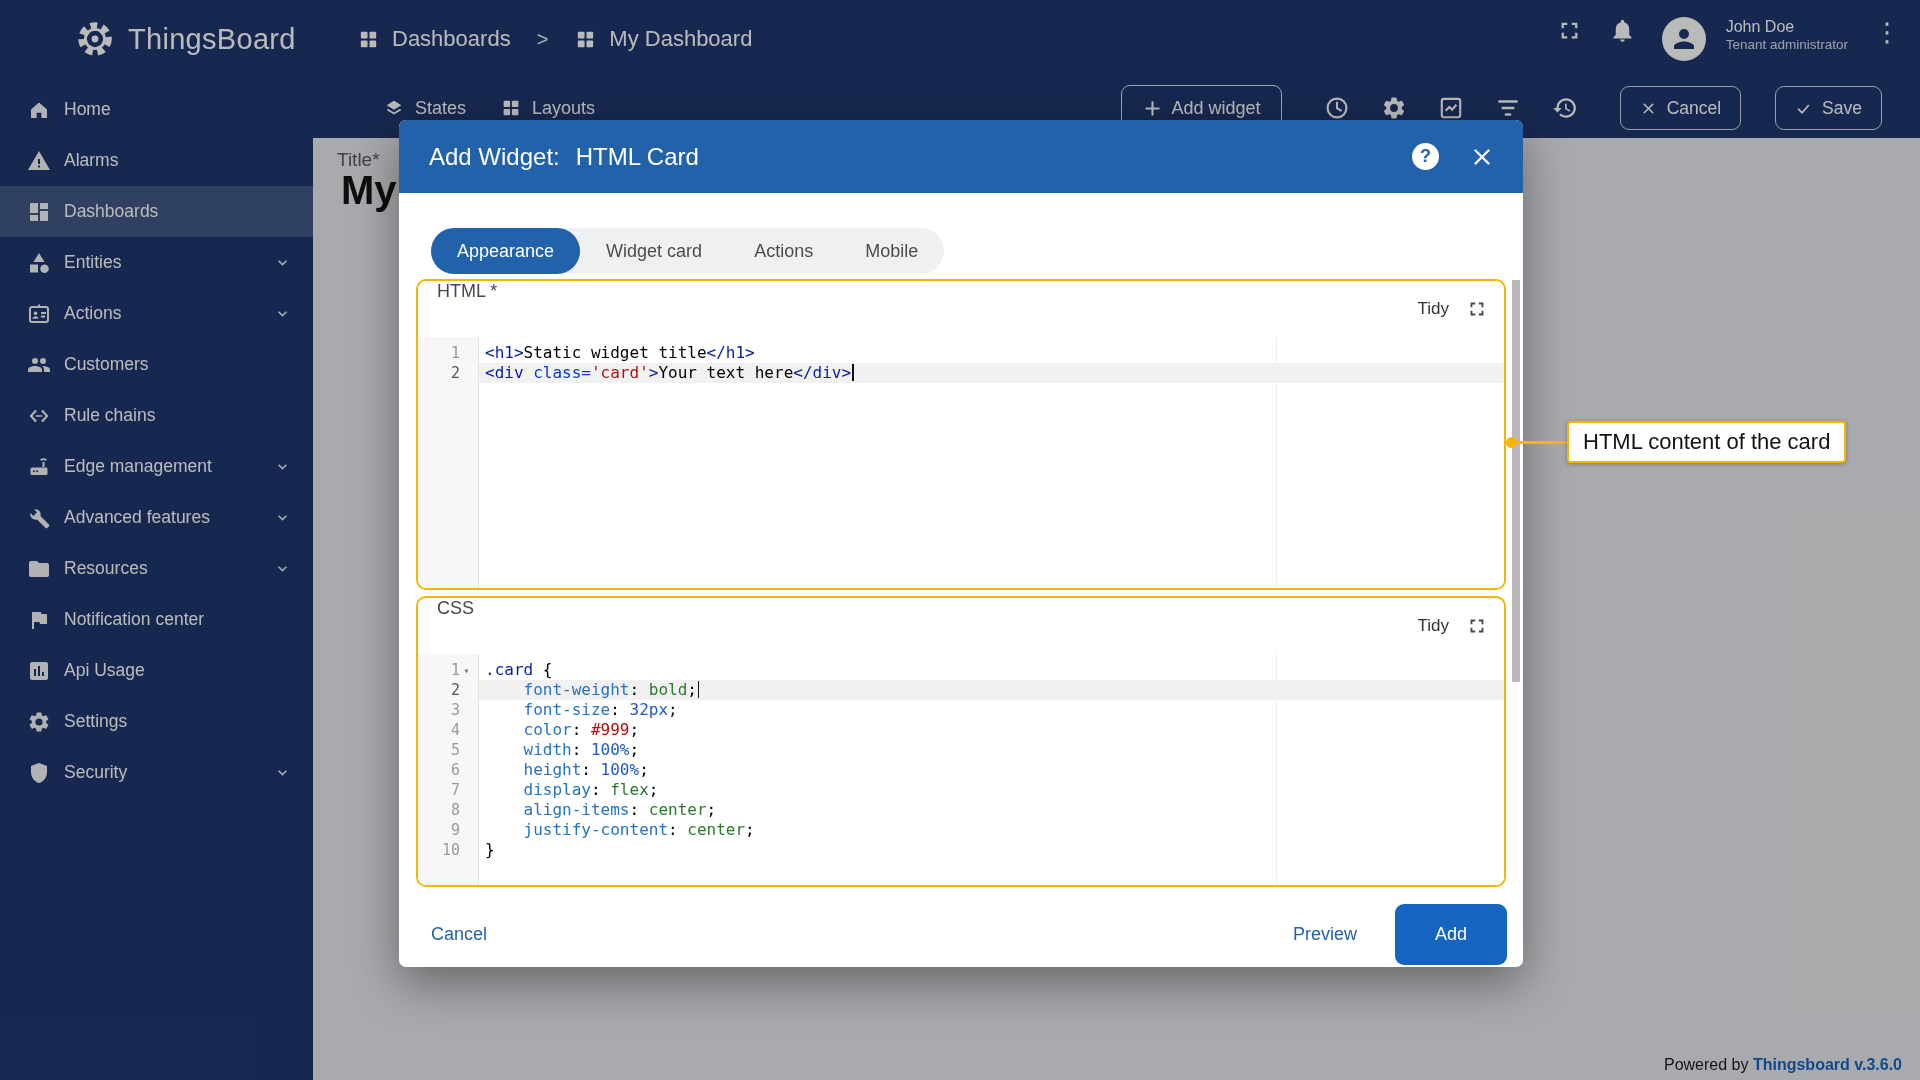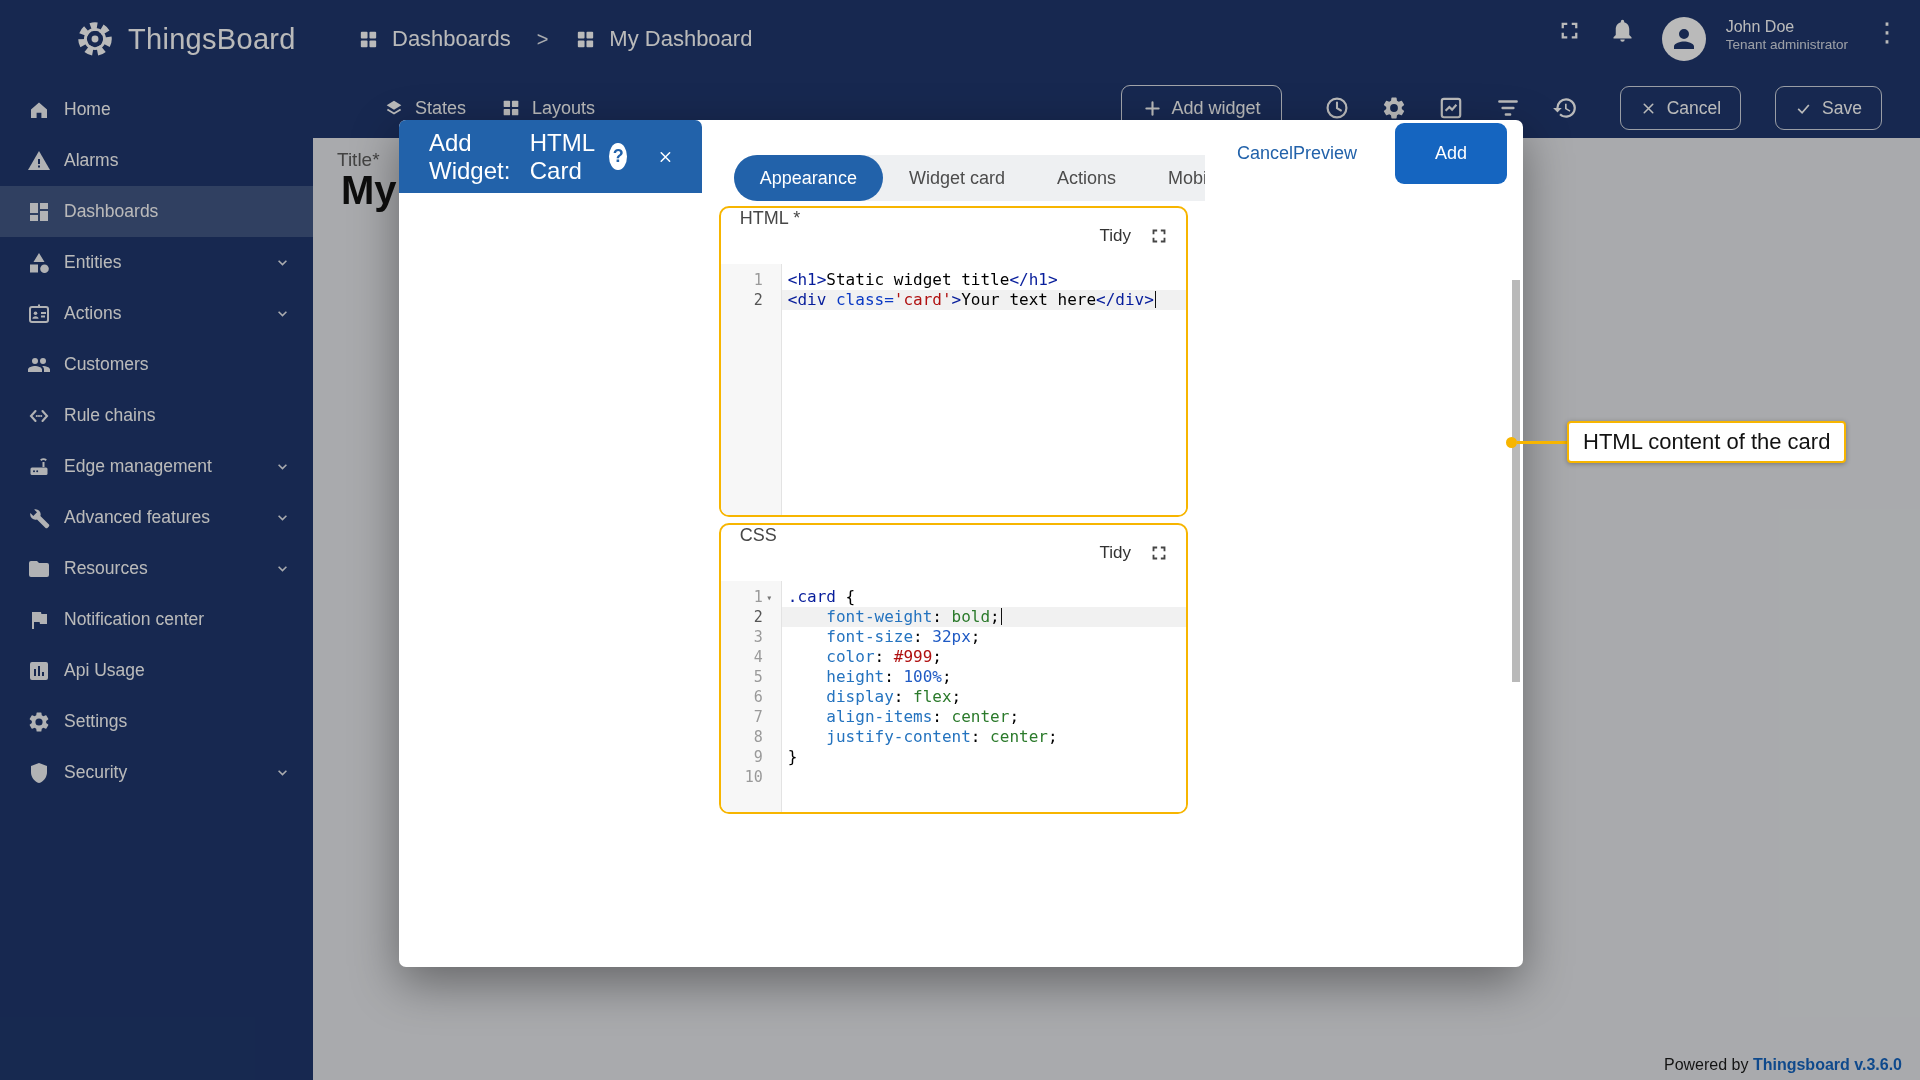--- a/index.html
+++ b/index.html
@@ -57,21 +57,21 @@
   .title-label{position:absolute;left:24px;top:11px;font-size:19px;color:#5c5c5c}
   .page-heading{position:absolute;left:28px;top:30px;font-size:40px;font-weight:700;color:#141414}
   .powered{position:absolute;right:18px;bottom:6px;font-size:16px;color:#1c1c1c}
   .powered .brand{color:#1565c0;font-weight:700;cursor:pointer}
 
   
   .backdrop{position:absolute;inset:0;background:rgba(0,0,0,.27);z-index:5}
 
   
   .modal{position:absolute;left:399px;top:120px;width:1124px;height:847px;background:#fff;border-radius:7px;
-         box-shadow:0 16px 48px rgba(0,0,0,.4);z-index:10;display:flex;flex-direction:row}
+         box-shadow:0 16px 48px rgba(0,0,0,.4);z-index:10;display:flex;flex-direction:column}
   .modal-header{height:73px;flex:0 0 73px;background:var(--primary);border-radius:7px 7px 0 0;display:flex;align-items:center;padding:0 28px 0 30px;color:#fff}
   .modal-title{font-size:24px;font-weight:500}
   .widget-name{font-size:24px;font-weight:500;margin-left:16px}
   .help-btn{margin-left:auto;width:27px;height:27px;border-radius:50%;background:#fff;color:var(--primary);
             display:flex;align-items:center;justify-content:center;font-size:18px;font-weight:700;cursor:pointer}
   .close-btn{margin-left:30px;width:26px;height:26px;color:#fff;cursor:pointer}
 
   .modal-body{flex:1;padding:0 17px;position:relative;overflow:hidden}
   .tabs{display:inline-flex;background:#eef0f2;border-radius:26px;margin:35px 0 0 15px}
   .tab{height:46px;padding:0 26px;display:flex;align-items:center;font-size:18px;color:#4c4c4c;border-radius:26px;cursor:pointer;white-space:nowrap}
@@ -552,20 +552,21 @@
                 <span class="num">10</span>
                 <span class="fold"></span>
               </div>
             </div>
           <div class="code">
             <div class="ruler"></div>
           <div class="cline"><span class="tk-sel">.card</span><span class="tk-pun"> {</span></div>
               <div class="cline act"><span class="tk-pun">    </span><span class="tk-prop">font-weight</span><span class="tk-pun">: </span><span class="tk-atom">bold</span><span class="tk-pun">;</span><span class="caret"></span></div>
               <div class="cline"><span class="tk-pun">    </span><span class="tk-prop">font-size</span><span class="tk-pun">: </span><span class="tk-num">32px</span><span class="tk-pun">;</span></div>
               <div class="cline"><span class="tk-pun">    </span><span class="tk-prop">color</span><span class="tk-pun">: </span><span class="tk-hex">#999</span><span class="tk-pun">;</span></div>
+              <div class="cline"><span class="tk-pun">    </span><span class="tk-prop">width</span><span class="tk-pun">: </span><span class="tk-num">100%</span><span class="tk-pun">;</span></div>
               <div class="cline"><span class="tk-pun">    </span><span class="tk-prop">height</span><span class="tk-pun">: </span><span class="tk-num">100%</span><span class="tk-pun">;</span></div>
               <div class="cline"><span class="tk-pun">    </span><span class="tk-prop">display</span><span class="tk-pun">: </span><span class="tk-atom">flex</span><span class="tk-pun">;</span></div>
               <div class="cline"><span class="tk-pun">    </span><span class="tk-prop">align-items</span><span class="tk-pun">: </span><span class="tk-atom">center</span><span class="tk-pun">;</span></div>
               <div class="cline"><span class="tk-pun">    </span><span class="tk-prop">justify-content</span><span class="tk-pun">: </span><span class="tk-atom">center</span><span class="tk-pun">;</span></div>
               <div class="cline"><span class="tk-pun">}</span></div>
             </div>
         </div>
       </div>
     </div>
 

